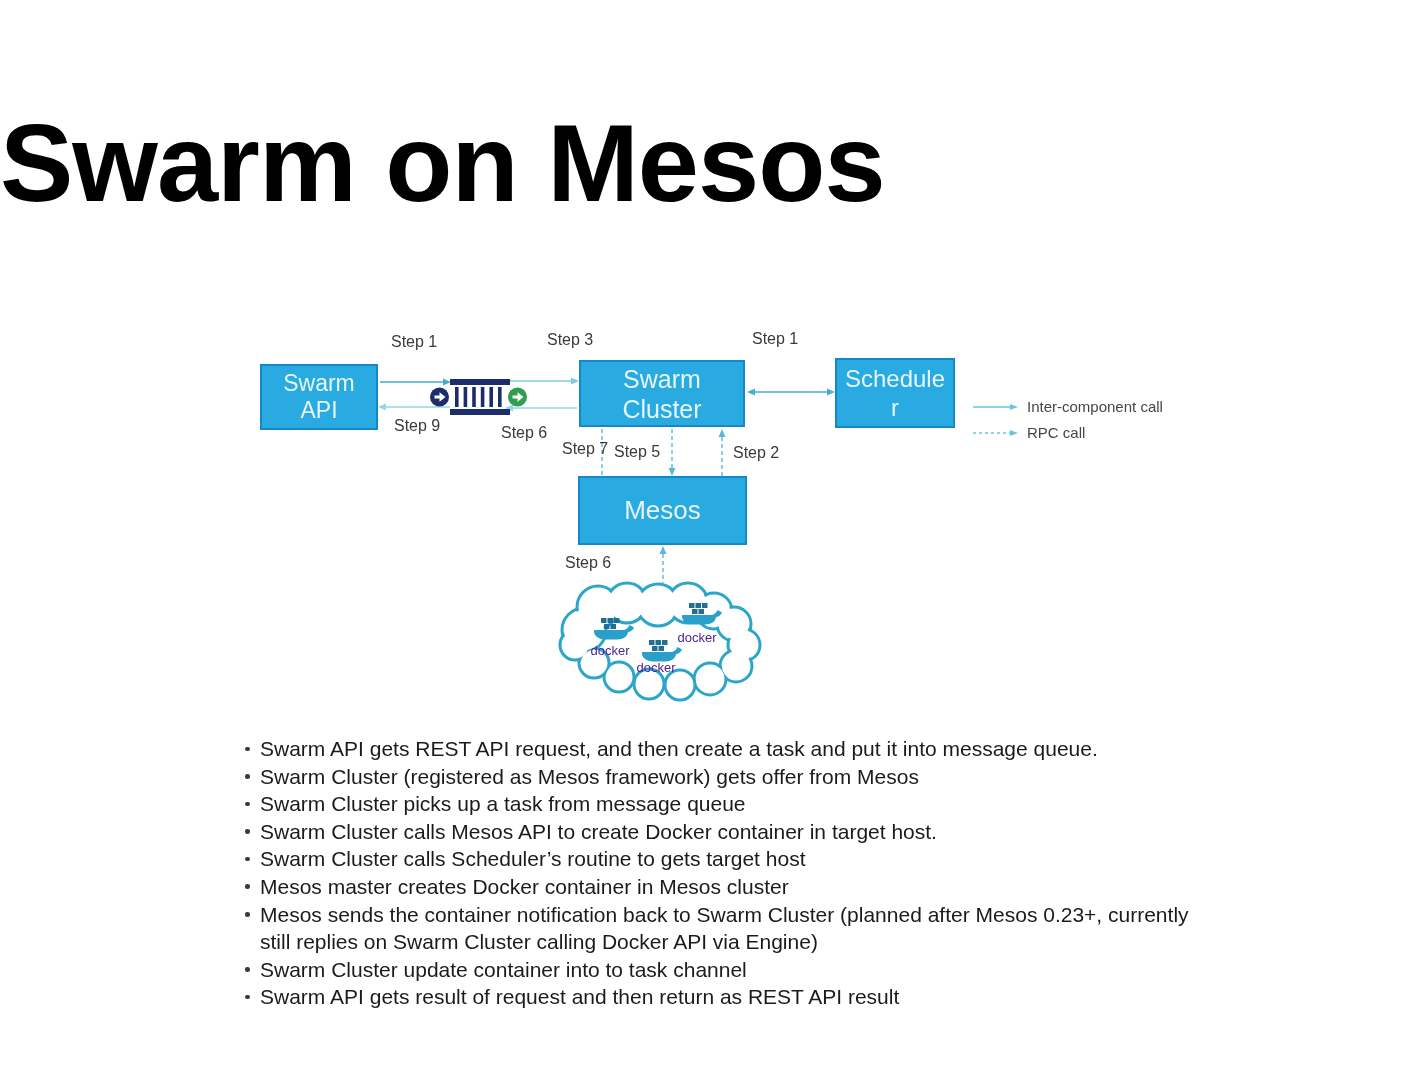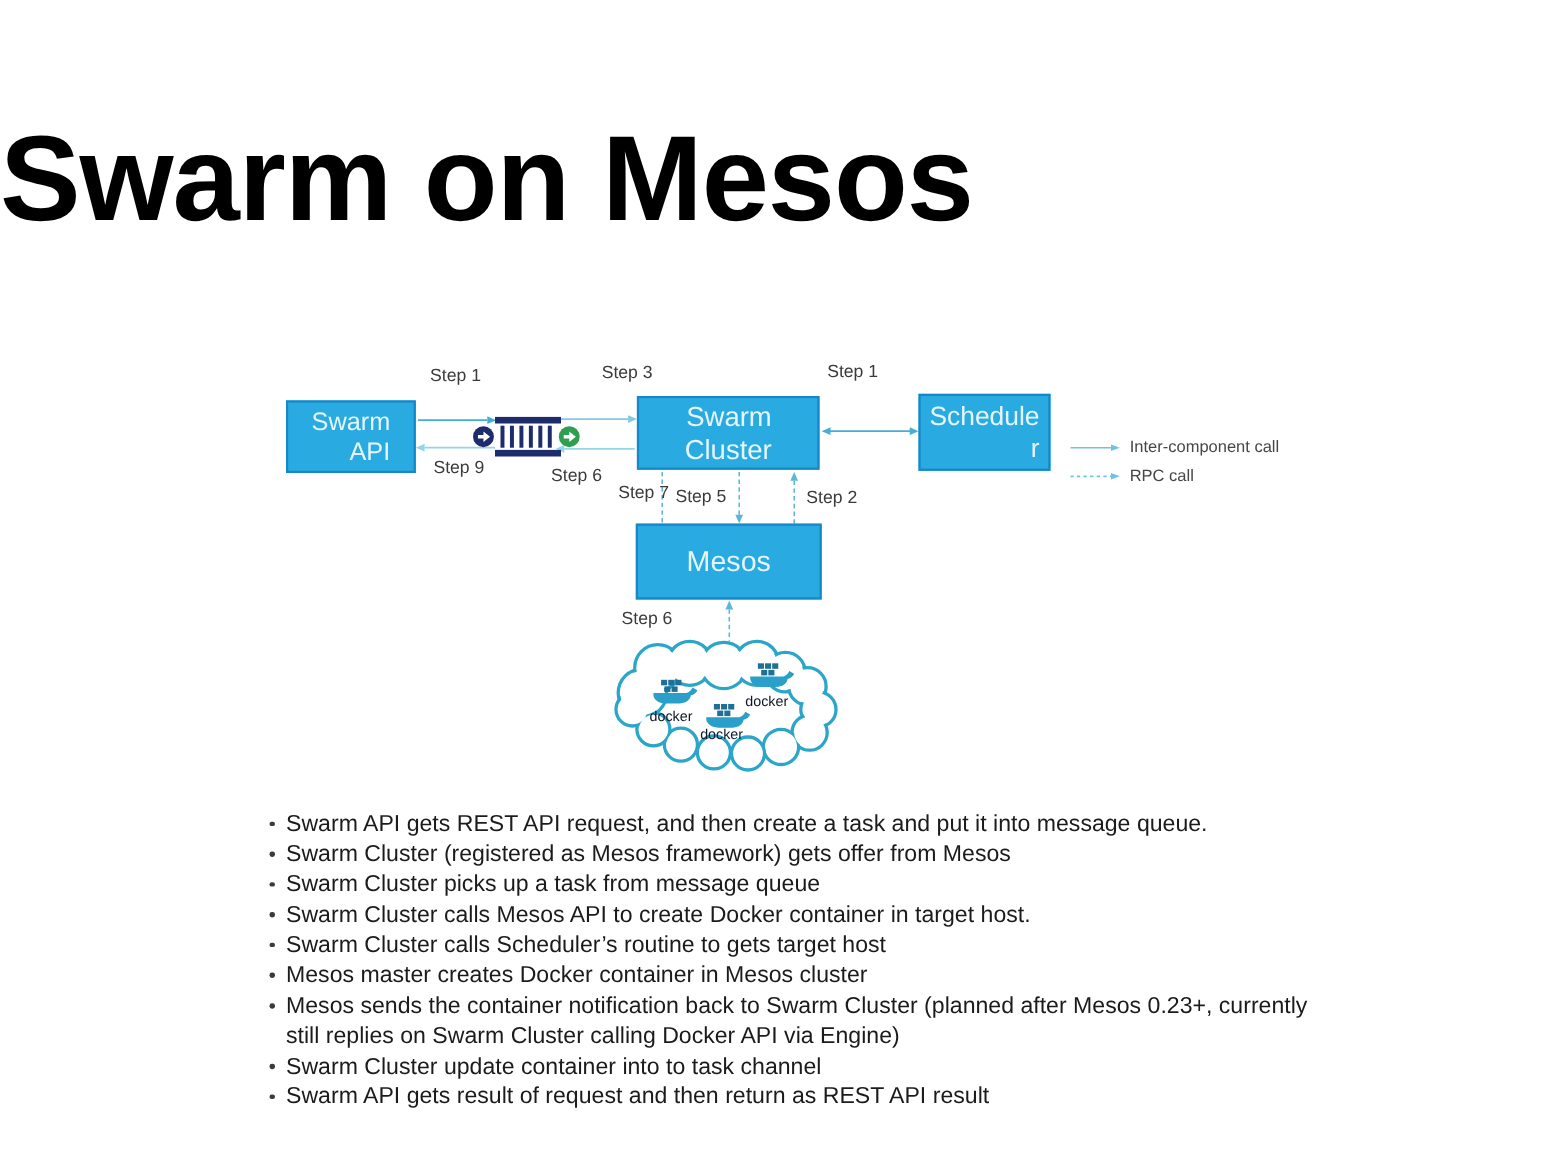--- a/index.html
+++ b/index.html
@@ -10,21 +10,21 @@
   .title {
     position:absolute; top:108px; left:0; width:100%; margin:0;
     text-align:left; font-size:110px; font-weight:700; line-height:1;
     color:#000000; letter-spacing:-1px;
   }
   .layer { position:absolute; left:0; top:0; width:1422px; height:1067px; pointer-events:none; }
 
   .box {
     position:absolute; background:#29abe2; border:2px solid #1488c8;
     color:#e6f5fc; display:flex; align-items:center; justify-content:center;
-    text-align:right; white-space:pre-line; box-sizing:border-box;
+    text-align:center; white-space:pre-line; box-sizing:border-box;
   }
   #box-swarm-api     { left:260px; top:364px; width:118px; height:66px; font-size:23px; line-height:27px; }
   #box-swarm-cluster { left:579px; top:360px; width:166px; height:67px; font-size:25px; line-height:30px; }
   #box-scheduler     { left:835px; top:358px; width:120px; height:70px; font-size:24px; line-height:29px; }
   #box-mesos         { left:578px; top:476px; width:169px; height:69px; font-size:26px; }
 
   .step { position:absolute; font-size:16px; color:#3a3a3a; white-space:nowrap; }
   #step-label-1 { left:391px; top:333px; }
   #step-label-3 { left:547px; top:331px; }
   #step-label-4 { left:752px; top:330px; }
@@ -33,21 +33,21 @@
   #step-label-7 { left:542px; top:440px;margin-left:20px; }
   #step-label-5 { left:614px; top:443px; }
   #step-label-2 { left:733px; top:444px; }
   #step-label-6 { left:565px; top:554px; }
 
   .legend-row { position:absolute; display:flex; align-items:center; gap:8px;
                 color:#464646; font-size:15px; white-space:nowrap; }
   #legend-inter { left:973px; top:398px; }
   #legend-rpc   { left:973px; top:424px; }
 
-  .docker-label { position:absolute; font-size:13px; color:#0f172a; width:52px; text-align:center; }
+  .docker-label { position:absolute; font-size:13px; color:#4c1d95; width:52px; text-align:center; }
   #docker-label-1 { left:584px; top:643px; }
   #docker-label-2 { left:671px; top:630px; }
   #docker-label-3 { left:630px; top:660px; }
 
   .bullets {
     position:absolute; left:240px; top:735px; width:950px;
     margin:0; padding:0; list-style:none;
     font-size:21px; line-height:27.6px; color:#1b1b1b;
   }
   .bullets li { position:relative; padding-left:20px; }

